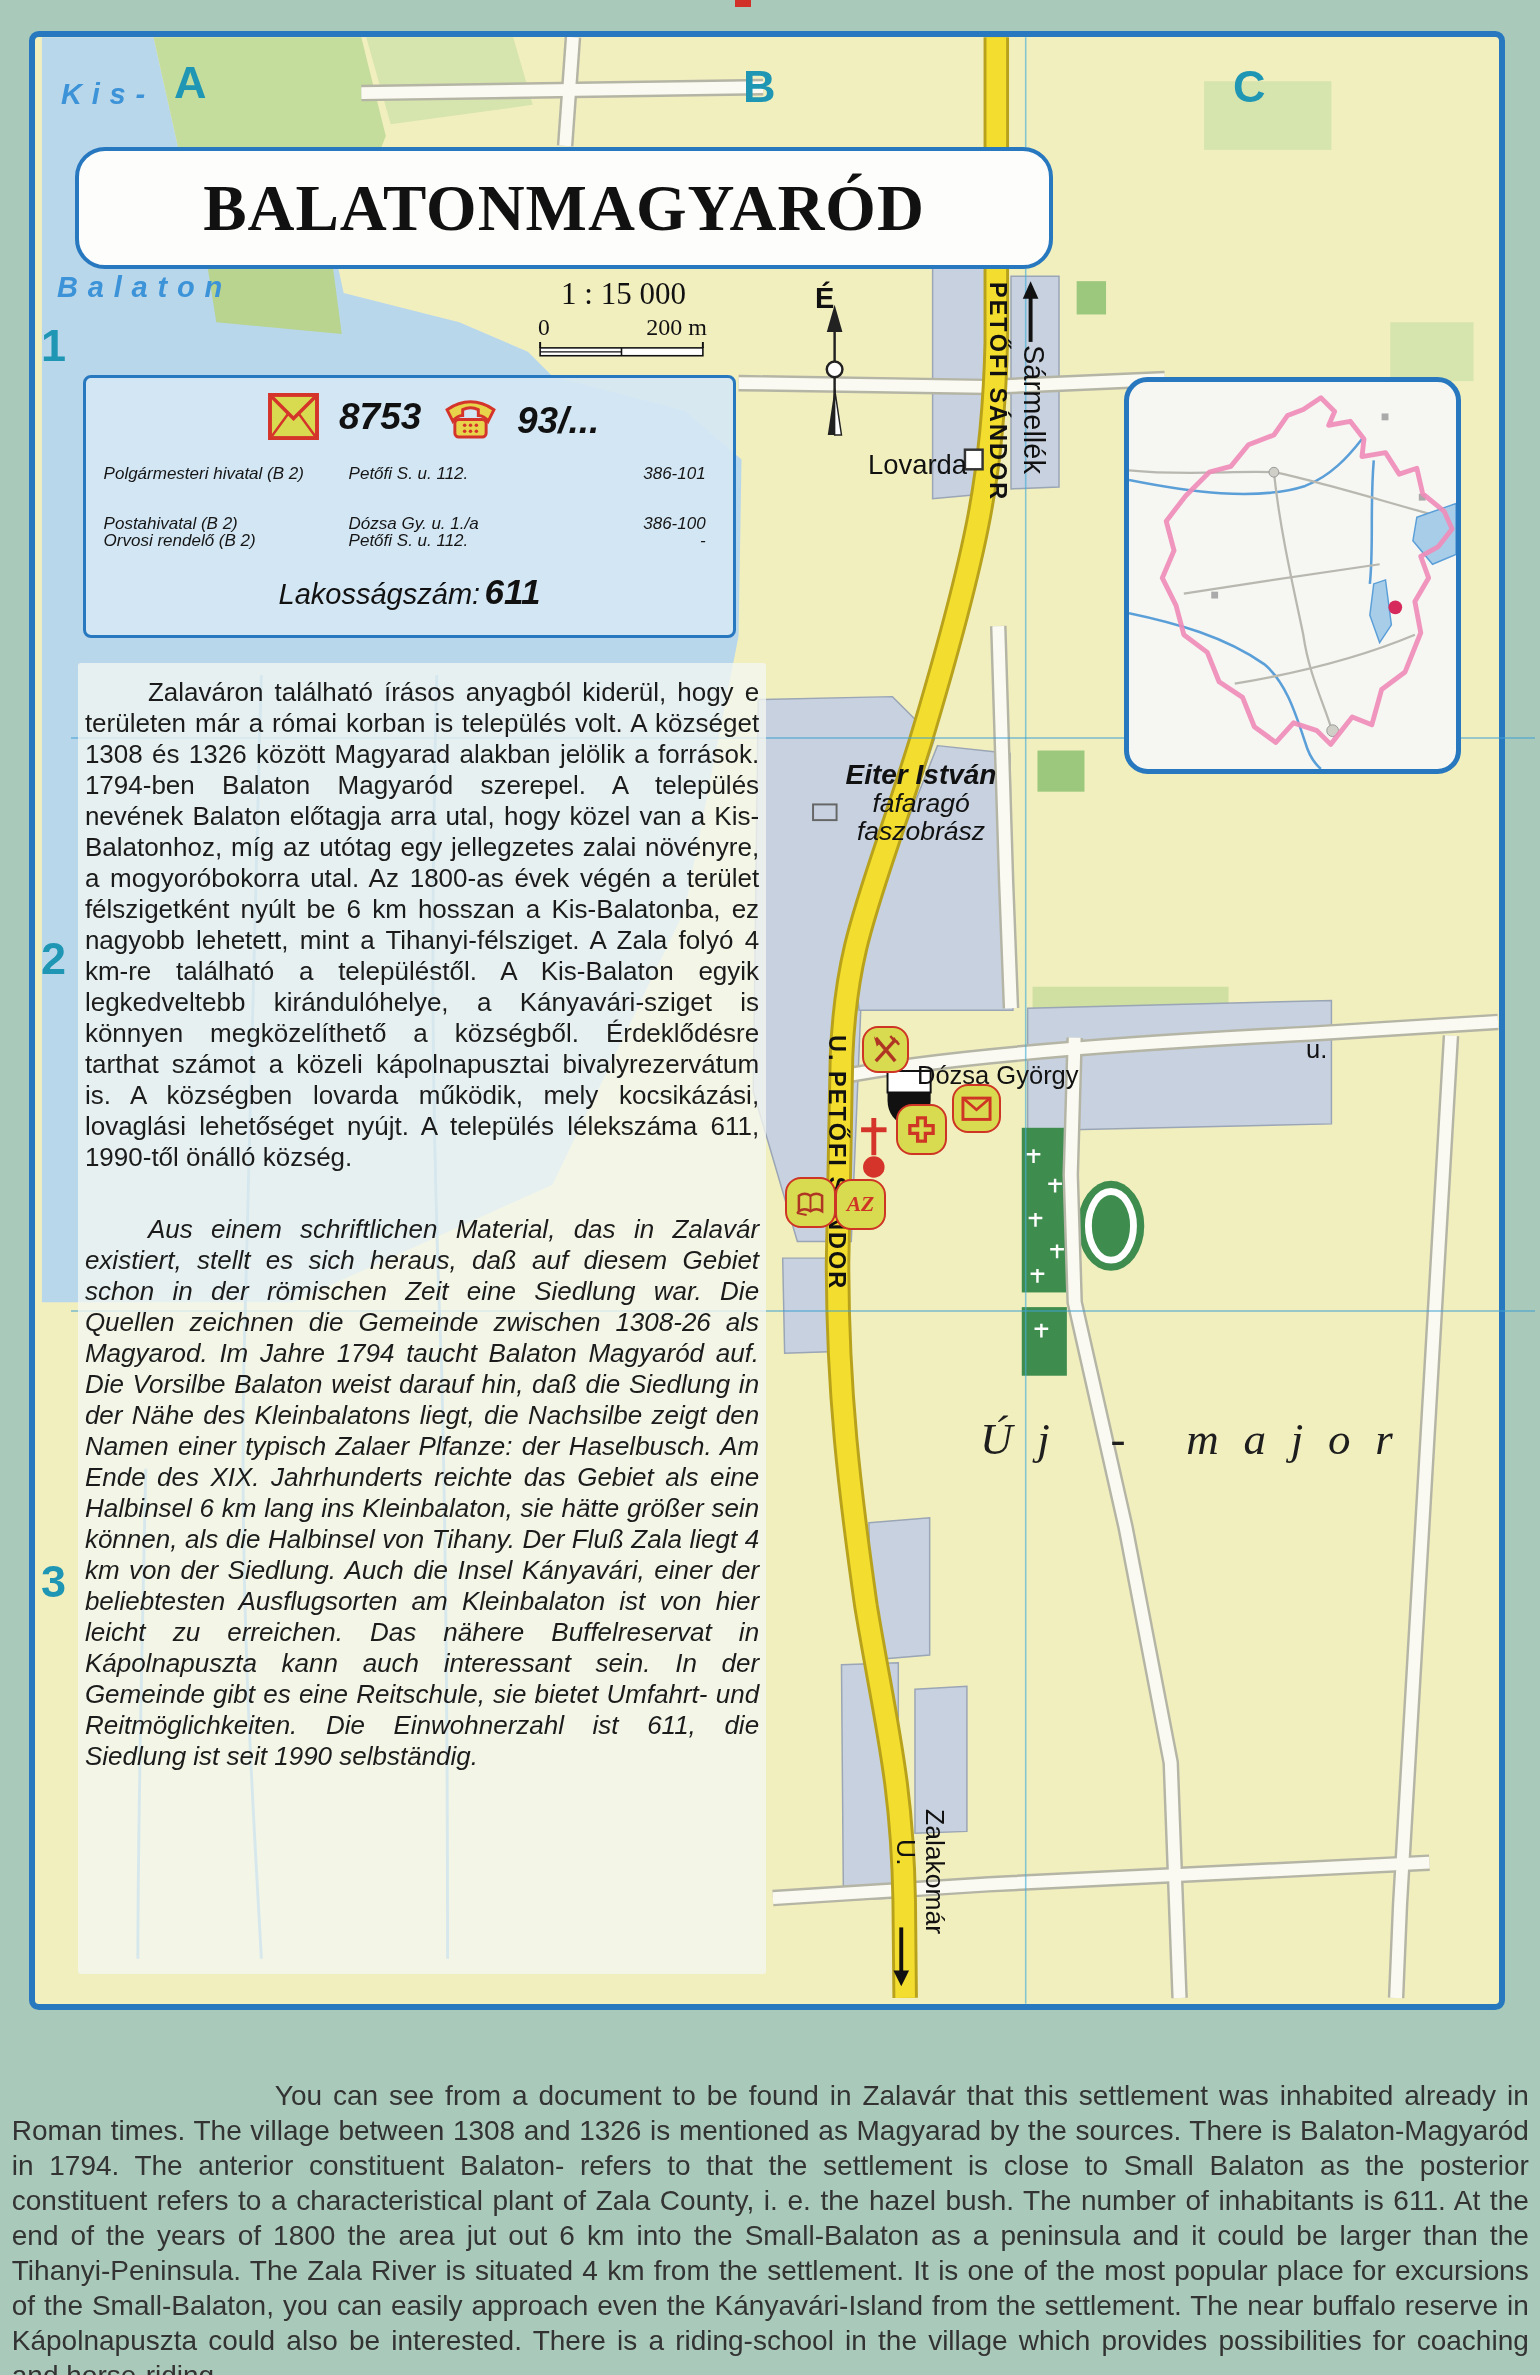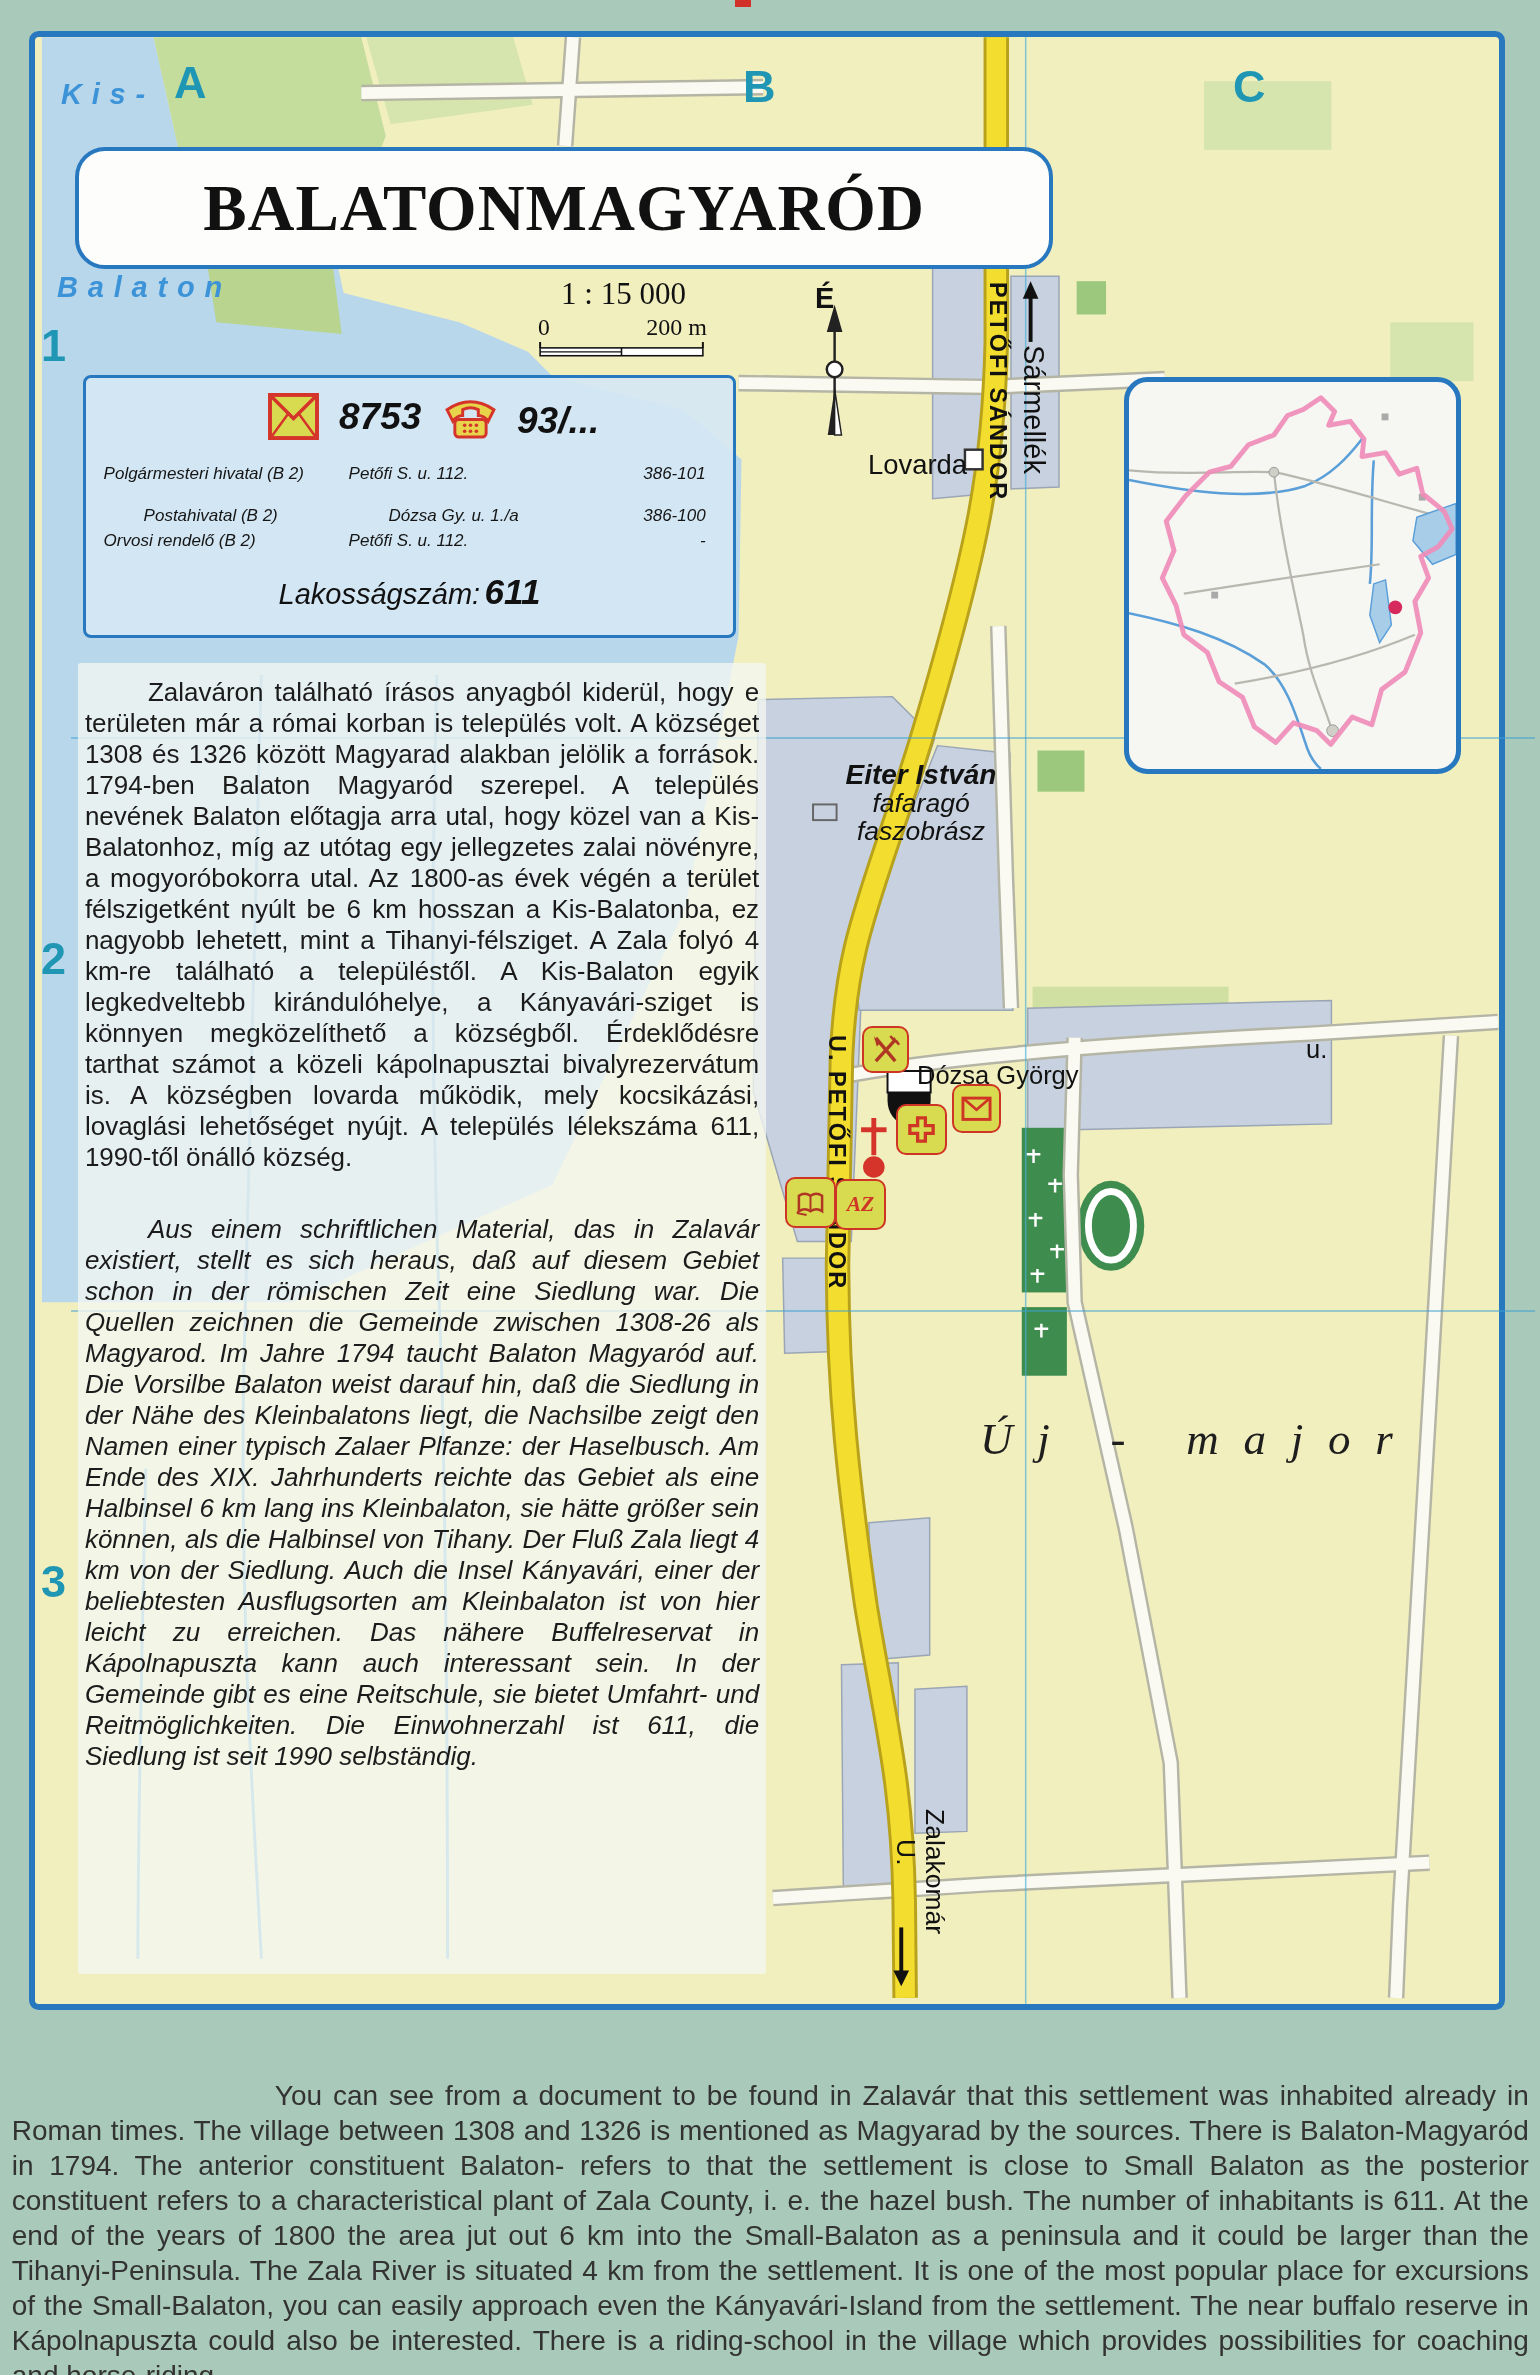--- a/index.html
+++ b/index.html
@@ -24,21 +24,21 @@
   .inforow .p{position:absolute;right:7.8px;}
   .text-panel{left:78px;top:663px;width:688px;height:1311px;background:rgba(243,246,241,.80);border-radius:2.9px;}
   .text-panel p{margin:0;padding:13.7px 6.9px 0 6.9px;text-align:justify;color:#1b1b1b;
                 font-size:26px;line-height:31px;}
   .text-panel p.de{font-style:italic;padding-top:41px;}
   .text-panel p span.ind{display:inline-block;width:63px;}
   .eng{left:11.8px;top:2050px;width:1517px;text-align:justify;color:#333;
        font-size:28px;line-height:35px;text-indent:263px;}
   .maplabel{color:#111;white-space:nowrap;}
   .vtext{writing-mode:vertical-rl;white-space:nowrap;color:#111;}
-  .poi{position:absolute;background:#d8da50;border:2.9px solid #cf3524;border-radius:10px;
+  .poi{position:absolute;background:#d8da50;border:2.9px solid #cf3524;border-radius:16px;
        display:flex;align-items:center;justify-content:center;}
   .hairline{position:absolute;left:36px;width:1464px;height:2px;background:rgba(60,160,210,.5);}
   .inset{left:1124px;top:377px;width:327px;height:387px;background:#f6f6f2;
          border:5.9px solid #2878c0;border-radius:23.5px;overflow:hidden;}
   .eiterblock{text-align:center;font-style:italic;color:#111;line-height:28px;}
   .eiterblock .b1{font-weight:bold;font-size:28px;}
   .eiterblock .b2{font-size:26.5px;}
   .ujmajor{font-family:"Liberation Serif",serif;font-style:italic;font-size:45px;
            letter-spacing:0.55em;color:#1e1e1e;white-space:nowrap;}
   .azword{font-family:"Liberation Serif",serif;font-style:italic;font-weight:bold;
@@ -208,21 +208,21 @@
         <circle cx="36" cy="36" r="1.8"></circle>
       </g>
   </svg>
   <div class="abs info-num" style="left:431px;top:21.6px;">93/...</div>
 
   <div class="inforow" style="top:86px;">
     <span class="n">Polgármesteri hivatal (B 2)</span>
     <span class="a">Petőfi S. u. 112.</span>
     <span class="p">386-101</span>
   </div>
-  <div class="inforow" style="top:128px;margin-left:40px;">
+  <div class="inforow" style="top:136px;">
     <span class="n">Postahivatal (B 2)</span>
     <span class="a">Dózsa Gy. u. 1./a</span>
     <span class="p">386-100</span>
   </div>
   <div class="inforow" style="top:153px;">
     <span class="n">Orvosi rendelő (B 2)</span>
     <span class="a">Petőfi S. u. 112.</span>
     <span class="p">-</span>
   </div>
   <div class="popline">

